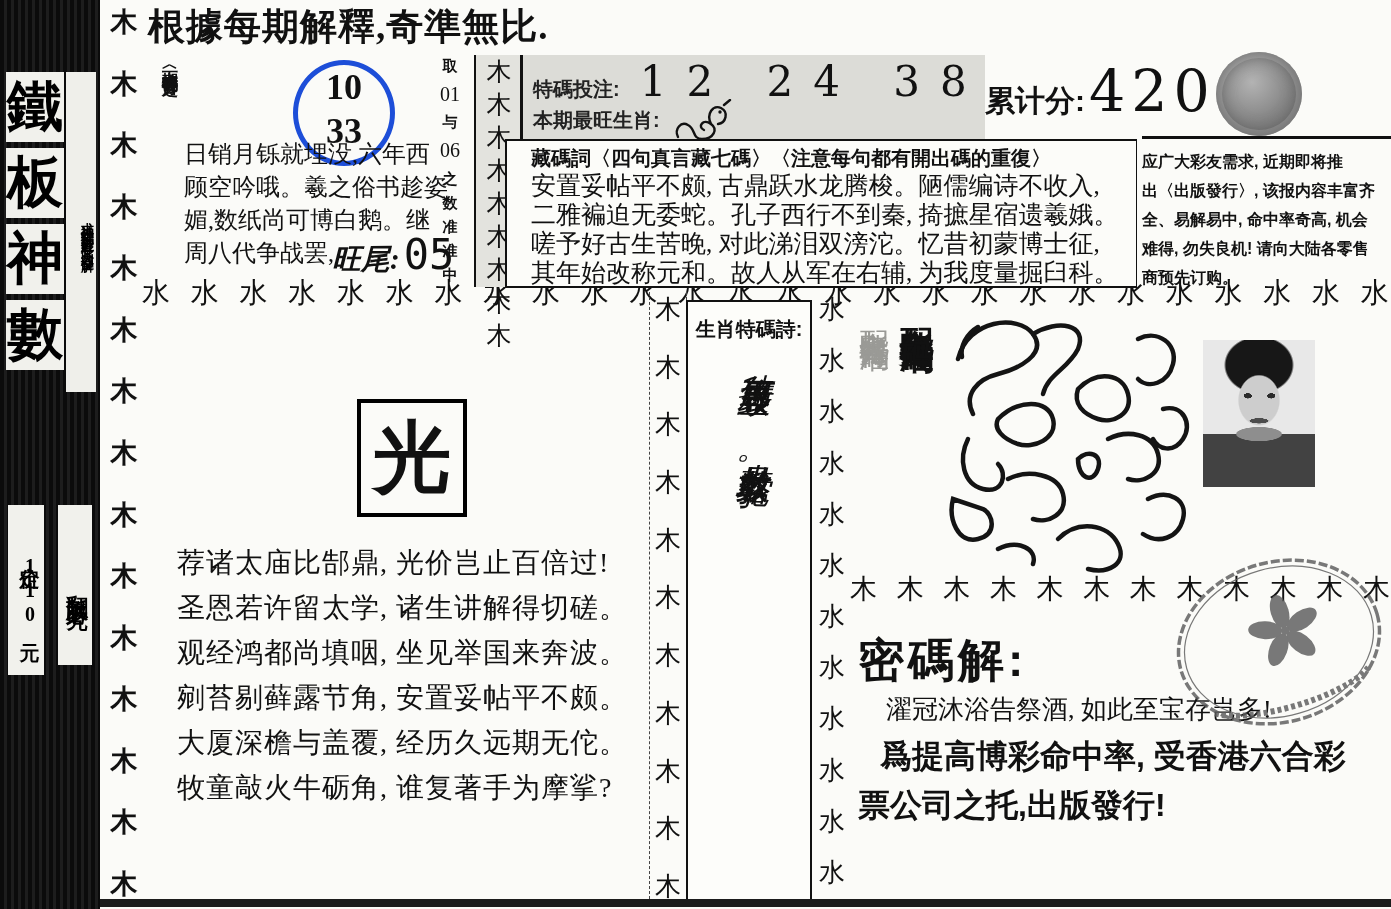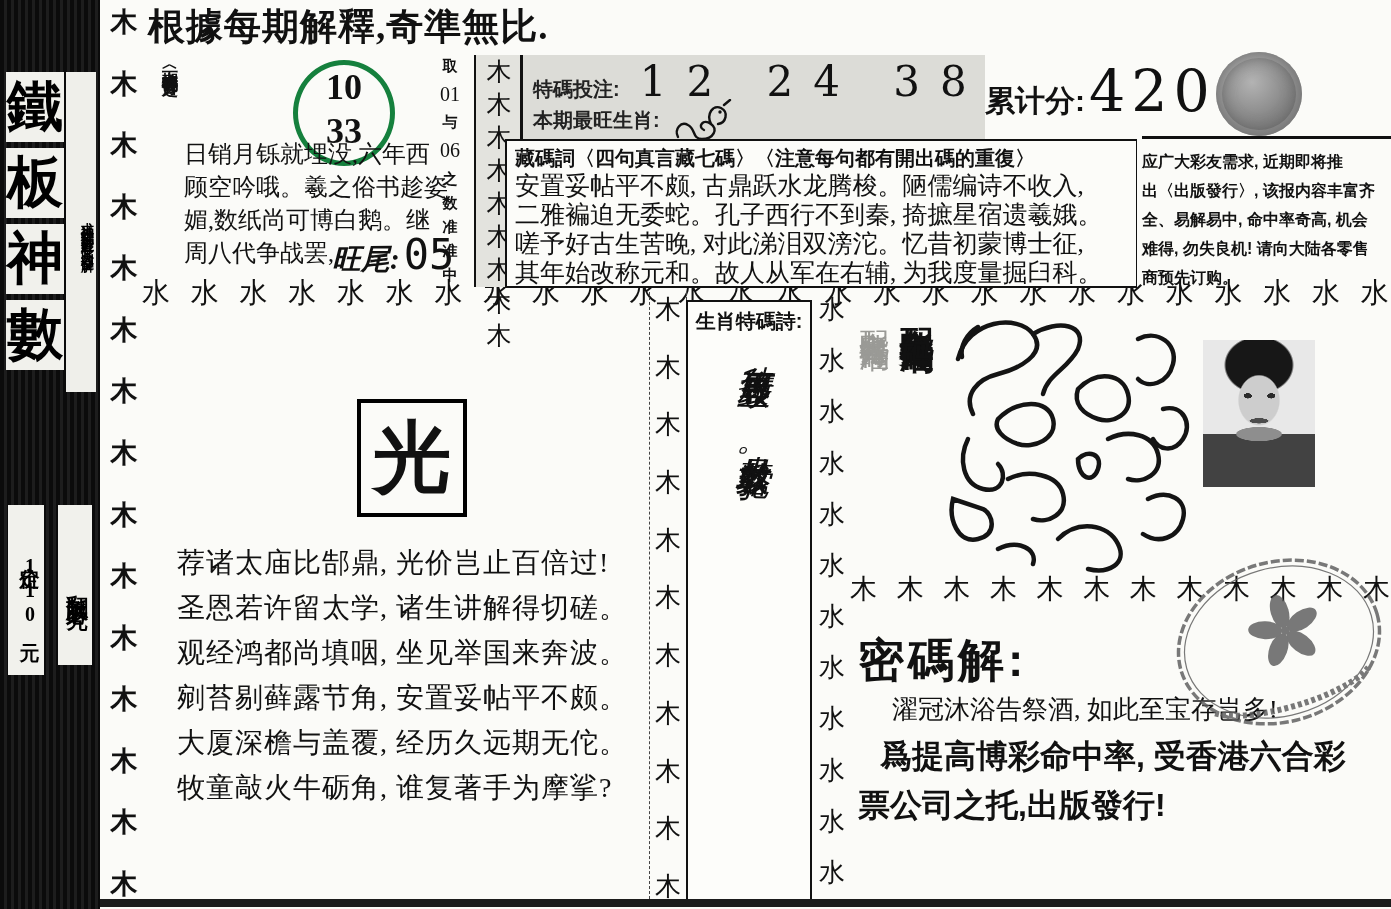--- a/index.html
+++ b/index.html
@@ -33,21 +33,21 @@
   #water-right{left:814px;top:292px;width:36px;height:598px;font-size:26px;}
   #wood-row-right{left:850px;top:572px;width:540px;height:34px;font-size:27px;}
   
   #hdr-large{left:148px;top:2px;width:500px;height:52px;font-size:37px;font-weight:bold;
      letter-spacing:1px;line-height:50px;white-space:nowrap;}
   #hdr-small{left:642px;top:10px;width:749px;height:42px;font-size:26px;font-weight:bold;
      font-family:"Liberation Sans","DejaVu Sans",sans-serif;white-space:nowrap;line-height:40px;}
   
   #period-label{left:150px;top:58px;height:220px;width:30px;writing-mode:vertical-rl;
      text-orientation:upright;font-size:16px;font-weight:bold;letter-spacing:1px;}
-  #lucky-circle{left:293px;top:60px;width:92px;height:96px;border:5px solid #15803d;
+  #lucky-circle{left:293px;top:60px;width:92px;height:96px;border:5px solid #1d4ed8;
      border-radius:50%;text-align:center;}
   #lucky-circle .cnum{font-size:36px;line-height:44px;font-weight:bold;}
   #forecast-poem{left:184px;top:138px;width:268px;font-size:24px;line-height:33px;}
   #tail{left:332px;top:230px;white-space:nowrap;}
   #tail .tl{font-size:29px;font-weight:bold;font-style:italic;}
   #tail .tv{font-size:42px;font-family:"DejaVu Sans Mono",monospace;}
   #pick-col{left:428px;top:57px;width:44px;height:228px;display:flex;flex-direction:column;
      justify-content:space-between;align-items:center;}
   #pick-col .pc{font-size:15px;font-weight:bold;font-family:"Liberation Sans",sans-serif;}
   #pick-col .pn{font-size:20px;line-height:27px;}
@@ -58,58 +58,58 @@
   .bet-label{font-size:20px;font-weight:bold;font-family:"Liberation Sans",sans-serif;color:#222;}
   #special-numbers{font-size:42px;letter-spacing:20px;margin-left:16px;font-family:"DejaVu Serif",serif;}
   #score{left:985px;top:58px;white-space:nowrap;}
   #score .sl{font-size:30px;font-weight:bold;font-family:"Liberation Sans",sans-serif;}
   #score .sv{font-size:57px;font-family:"DejaVu Serif",serif;letter-spacing:6px;}
   #coin{left:1216px;top:52px;width:86px;height:84px;border-radius:50%;
      background:radial-gradient(circle at 42% 36%,#b3b3b3,#838383 55%,#6a6a6a 90%);
      box-shadow:inset 0 0 0 6px rgba(255,255,255,.15), inset 0 0 18px #555;}
   
   #hidden-code{left:505px;top:139px;width:632px;height:149px;border:2px solid #111;
-     border-right:1px solid #111;padding:4px 8px;box-sizing:border-box;background:#fcfcf9;}
+     border-right:1px solid #111;padding:4px 24px;box-sizing:border-box;background:#fcfcf9;}
   #hc-title{font-size:20px;font-weight:bold;font-family:"Liberation Sans",sans-serif;line-height:26px;}
   .hc-line{font-size:25px;line-height:29px;white-space:nowrap;}
   
   #ad{left:1142px;top:136px;width:249px;height:152px;border-top:3px solid #111;padding-top:8px;}
   .ad-line{font-size:16px;font-weight:bold;line-height:29px;white-space:nowrap;
      font-family:"Liberation Sans","DejaVu Sans",sans-serif;}
   
   #highlight-box{left:357px;top:399px;width:102px;height:110px;border:4px solid #000;
      display:flex;align-items:center;justify-content:center;}
   #highlight-box span{font-size:78px;font-weight:bold;}
   #main-poem{left:153px;top:540px;width:505px;}
   .poem-line{font-size:28px;line-height:45px;white-space:nowrap;letter-spacing:1px;margin-left:24px;}
   
   #zstrip{left:686px;top:300px;width:126px;height:603px;border:2px solid #111;background:#fdfdfa;
      box-sizing:border-box;}
-  #zstrip-title{margin:6px 2px 4px 2px;font-size:20px;font-weight:bold;text-align:center;
+  #zstrip-title{margin:14px 2px 4px 2px;font-size:20px;font-weight:bold;text-align:center;
      font-family:"Liberation Sans",sans-serif;}
   #zstrip-poem{writing-mode:vertical-rl;text-orientation:upright;font-size:33px;height:530px;
      margin:4px auto 0 auto;letter-spacing:2px;font-style:italic;transform:rotate(1deg);}
   
   .wm{writing-mode:vertical-rl;text-orientation:upright;letter-spacing:2px;white-space:nowrap;}
   #wm-light{left:853px;top:306px;font-size:30px;color:#9a9a96;height:270px;}
   #wm-bold{left:893px;top:300px;font-size:34px;font-weight:bold;height:282px;}
   #maze{left:938px;top:299px;}
   #photo{left:1203px;top:340px;width:112px;height:147px;filter:grayscale(1) contrast(1.05);
      background:
        radial-gradient(ellipse 34% 8% at 50% 64%,#8d8d8d 0 58%,transparent 62%),
        radial-gradient(ellipse 14% 3% at 50% 55%,#4e4e4e 0 58%,transparent 62%),
        radial-gradient(ellipse 6% 3% at 40% 38%,#2e2e2e 0 58%,transparent 62%),
        radial-gradient(ellipse 6% 3% at 61% 38%,#2e2e2e 0 58%,transparent 62%),
        radial-gradient(ellipse 27% 25% at 50% 41%,#c9c9c9 0 66%,transparent 70%),
        radial-gradient(ellipse 46% 29% at 50% 17%,#1c1c1c 0 64%,transparent 68%),
        linear-gradient(#e3e3e1 0 64%,#454545 64% 100%);}
   
   #secret-title{left:858px;top:630px;font-size:46px;font-weight:bold;letter-spacing:4px;
      font-family:"Liberation Sans",sans-serif;}
-  #secret-kai{left:886px;top:692px;font-size:26px;white-space:nowrap;margin-left:6px;}
+  #secret-kai{left:886px;top:692px;font-size:26px;white-space:nowrap;}
   #secret-b1{left:880px;top:735px;font-size:32px;font-weight:bold;white-space:nowrap;
      font-family:"Liberation Sans",sans-serif;}
   #secret-b2{left:858px;top:784px;font-size:32px;font-weight:bold;white-space:nowrap;
      font-family:"Liberation Sans",sans-serif;}
   #stamp{left:1168px;top:553px;opacity:.82;}
   #bottom-bar{left:100px;top:899px;width:1291px;height:8px;background:#1c1c1c;}
   .nowrap{white-space:nowrap;}
 </style>
 </head>
 <body>

